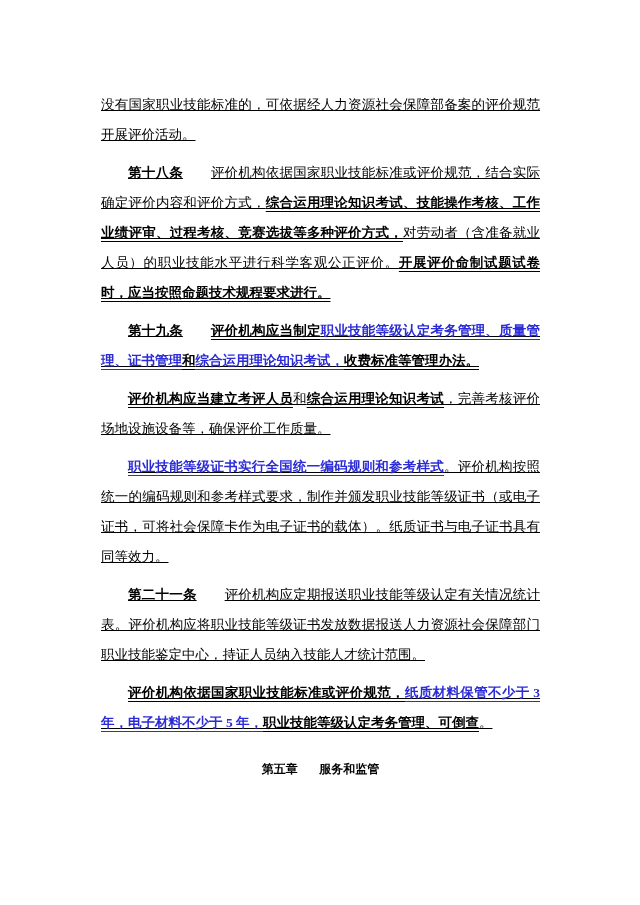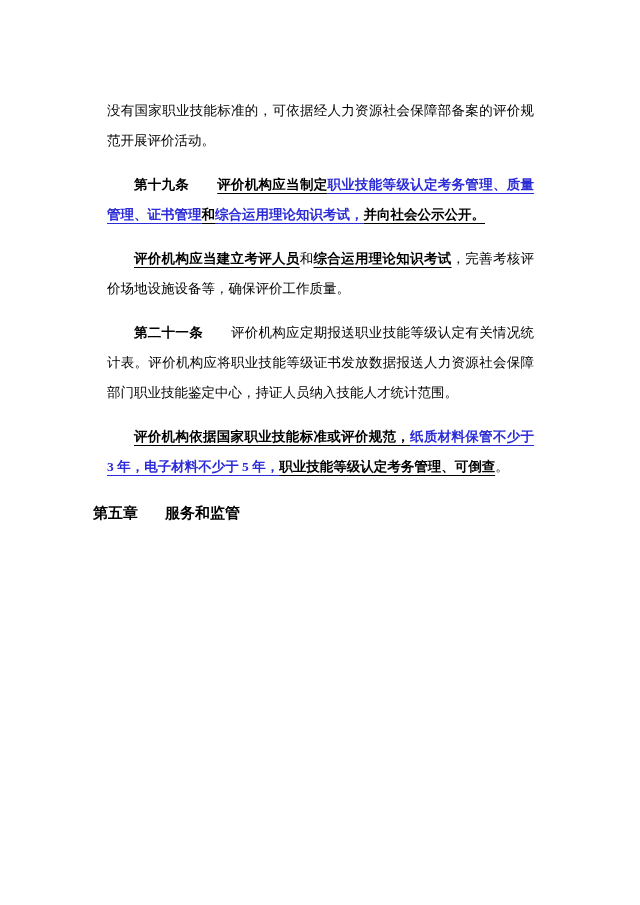--- a/index.html
+++ b/index.html
@@ -19,24 +19,25 @@
     background: #ffffff;
     box-sizing: border-box;
     padding: 82px 92px 0 93px;
   }
   .doc-body {
     font-size: 13.5px;
     line-height: 30px;
     color: #000000;
   }
   p.para {
-    margin: 14px;
+    margin: 8px;
     text-align: justify;
     text-justify: inter-character;
     text-align-last: left;
+    text-decoration: underline;
   }
   p.para.indent {
     text-indent: 2em;
   }
   .run { white-space: normal; }
   .run.plain {
     font-weight: normal;
     text-decoration: none;
   }
   .run.artnum {
@@ -51,38 +52,40 @@
   }
   .run.blue-underline {
     font-weight: bold;
     color: var(--accent-blue, #2b2bd8);
     text-decoration: underline;
     text-underline-offset: 4px;
     text-decoration-thickness: 1px;
   }
   .chapter {
     margin-top: 16px;
-    text-align: left;
-    font-size: 15px;
+    text-align: center;
+    font-size: 12px;
     font-weight: bold;
     line-height: 30px;
     color: #000000;
   }
   .chapter-num {
     margin-right: 1.8em;
   }
 </style>
 </head>
 <body>
 
 <div class="page" style="background: rgb(255, 255, 255);">
   <div class="doc-body">
 
   <p class="para"><span class="run plain">没有国家职业技能标准的，可依据经人力资源社会保障部备案的评价规范开展评价活动。</span></p>
-      <p class="para indent"><span class="run artnum">第十九条</span><span class="run bold-underline">评价机构应当制定</span><span class="run blue-underline">职业技能等级认定考务管理、质量管理、证书管理</span><span class="run bold-underline">和</span><span class="run blue-underline">综合运用理论知识考试，</span><span class="run bold-underline">并向社会公示公开。</span></p>
+      <p class="para indent"><span class="run artnum">第十八条</span><span class="run plain">评价机构依据国家职业技能标准或评价规范，结合实际确定评价内容和评价方式，</span><span class="run bold-underline">综合运用理论知识考试、技能操作考核、工作业绩评审、过程考核、竞赛选拔等多种评价方式，</span><span class="run plain">对劳动者（含准备就业人员）的职业技能水平进行科学客观公正评价。</span><span class="run bold-underline">开展评价命制试题试卷时，应当按照命题技术规程要求进行。</span></p>
+      <p class="para indent"><span class="run artnum">第十九条</span><span class="run bold-underline">评价机构应当制定</span><span class="run blue-underline">职业技能等级认定考务管理、质量管理、证书管理</span><span class="run bold-underline">和</span><span class="run blue-underline">综合运用理论知识考试，</span><span class="run bold-underline">收费标准等管理办法。</span></p>
       <p class="para indent"><span class="run bold-underline">评价机构应当建立考评人员</span><span class="run plain">和</span><span class="run bold-underline">综合运用理论知识考试</span><span class="run plain">，完善考核评价场地设施设备等，确保评价工作质量。</span></p>
+      <p class="para indent"><span class="run blue-underline">职业技能等级证书实行全国统一编码规则和参考样式</span><span class="run plain">。评价机构按照统一的编码规则和参考样式要求，制作并颁发职业技能等级证书（或电子证书，可将社会保障卡作为电子证书的载体）。纸质证书与电子证书具有同等效力。</span></p>
       <p class="para indent"><span class="run artnum">第二十一条</span><span class="run plain">评价机构应定期报送职业技能等级认定有关情况统计表。评价机构应将职业技能等级证书发放数据报送人力资源社会保障部门职业技能鉴定中心，持证人员纳入技能人才统计范围。</span></p>
       <p class="para indent"><span class="run bold-underline">评价机构依据国家职业技能标准或评价规范，</span><span class="run blue-underline">纸质材料保管不少于 3 年，电子材料不少于 5 年，</span><span class="run bold-underline">职业技能等级认定考务管理、可倒查</span><span class="run plain">。</span></p>
     </div>
   <div class="chapter">
     <span class="chapter-num">第五章</span><span>服务和监管</span>
   </div>
 </div>
 
 </body></html>

